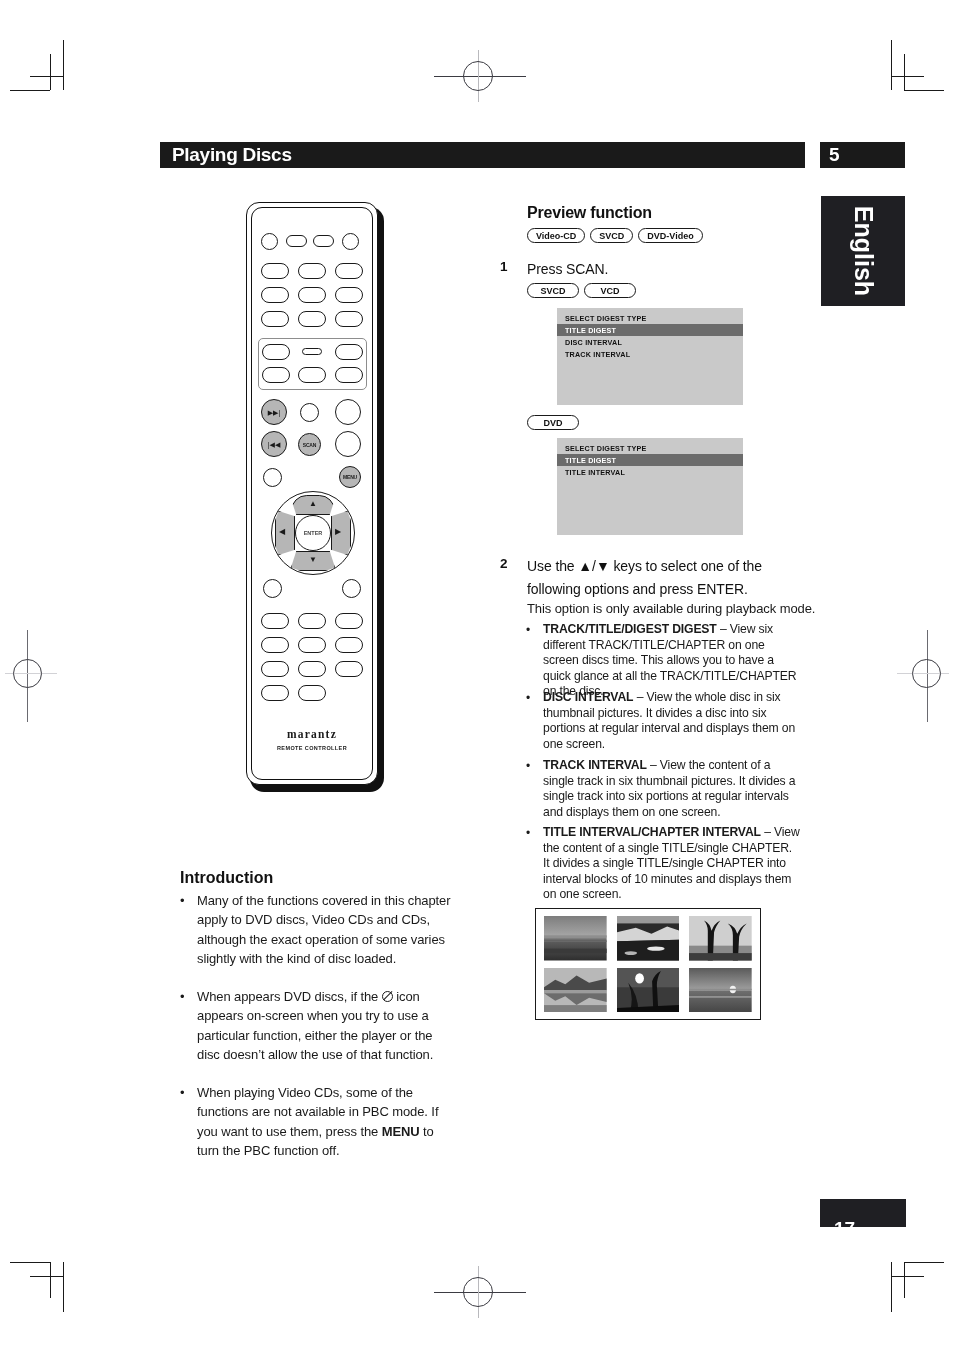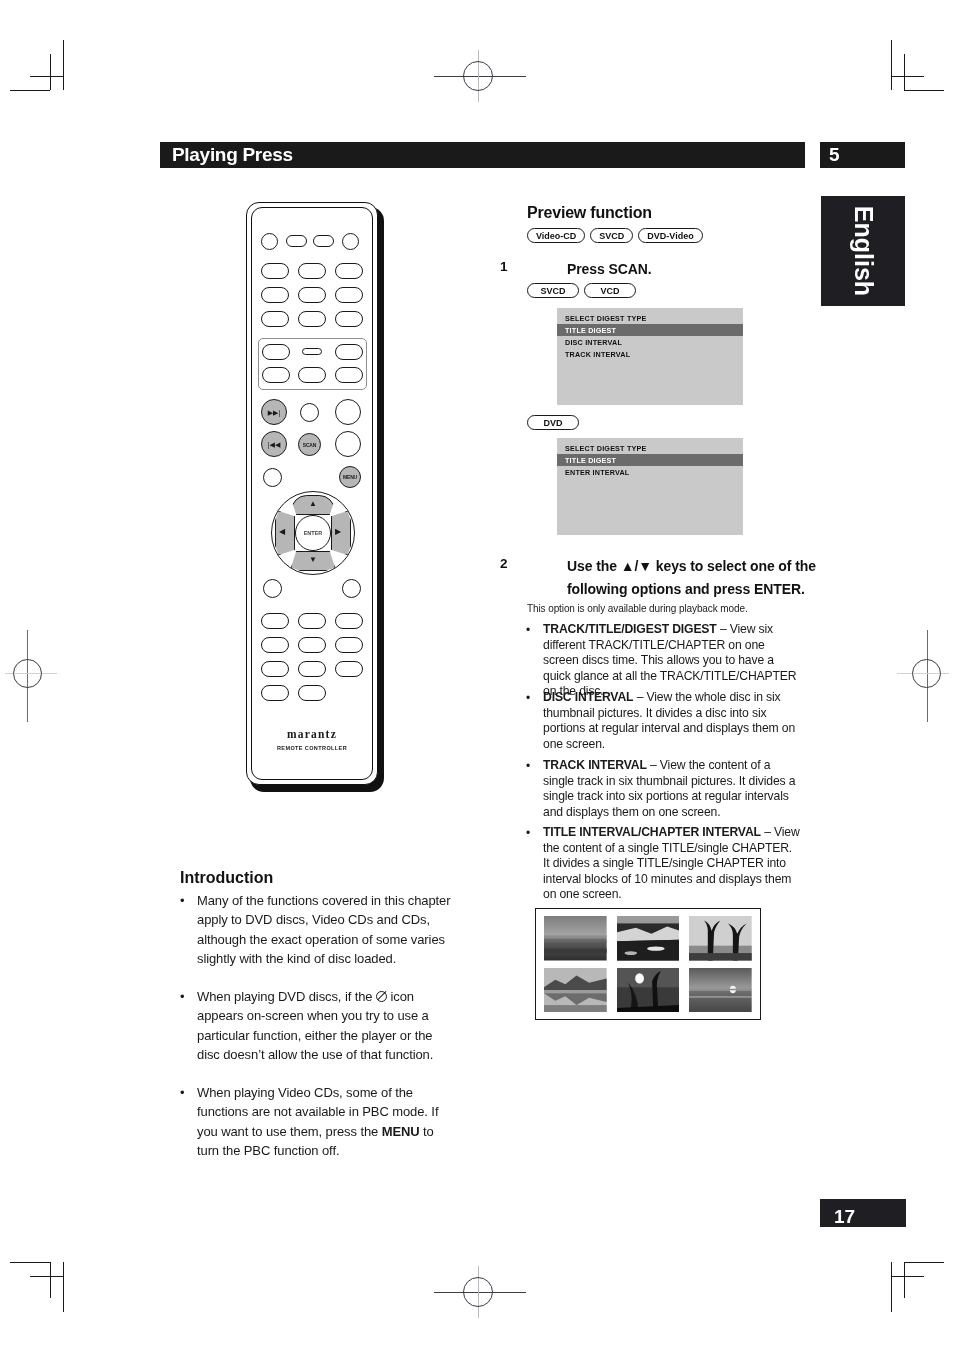--- a/index.html
+++ b/index.html
@@ -69,21 +69,21 @@
     font-size: 25px; font-weight: bold;
     letter-spacing: 0px;
   }
 
   
   .page-num-box {
     position: absolute; left: 820px; top: 1199px;
     width: 86px; height: 28px; background: #1f1f23;
   }
   .page-num-box span {
-    position: absolute; left: 14px; top: 4px;
+    position: absolute; left: 14px; top: 16px;
     height: 28px; line-height: 28px;
     color: #ffffff; font-size: 19px; font-weight: bold;
   }
 
   
   .remote-wrap {
     position: absolute; left: 246px; top: 202px;
     width: 138px; height: 590px;
   }
   .remote-shadow {
@@ -201,26 +201,26 @@
     white-space: nowrap;
   }
   .badge.wide { padding: 0 5px; }
 
   .step-num {
     position: absolute;
     font-size: 13.5px; font-weight: bold; color: #111;
   }
   .step-title {
     position: absolute;
-    font-size: 14px; font-weight: bold; color: #111;
-    line-height: 23px; letter-spacing: -0.1px; margin-left: 40px;
+    font-size: 14px; font-weight: normal; color: #111;
+    line-height: 23px; letter-spacing: -0.1px;
   }
   .body-text {
     position: absolute;
-    font-size: 10px; color: #1a1a1a; line-height: 16px;
+    font-size: 13px; color: #1a1a1a; line-height: 16px;
     letter-spacing: -0.1px;
   }
   .bullet-item {
     position: absolute;
     font-size: 12.2px; color: #1a1a1a; line-height: 15.6px;
     letter-spacing: -0.15px;
   }
   .bullet-item .dot {
     position: absolute; left: -17px; top: 1px;
     font-size: 12px;
@@ -335,21 +335,21 @@
   <div class="lh" style="left:5px;top:43px;width:52px;"></div>
   <div class="circ" style="left:13px;top:29px;width:29px;height:29px;"></div>
 </div>
 <div class="reg-mark vert" style="left:874px;top:630px;width:80px;height:120px;">
   <div class="lv" style="left:53px;top:0px;height:92px;"></div>
   <div class="lh" style="left:23px;top:43px;width:52px;"></div>
   <div class="circ" style="left:38px;top:29px;width:29px;height:29px;"></div>
 </div>
 
 <div class="header-bar">
-  <div class="header-title">Playing Press</div>
+  <div class="header-title">Playing Discs</div>
 </div>
 <div class="chapter-box">
   <div class="chapter-num">5</div>
 </div>
 
 <div class="lang-tab">
   <span>English</span>
 </div>
 
 <div class="page-num-box">
@@ -464,21 +464,21 @@
   <div class="osd-row">TRACK INTERVAL</div>
 </div>
 
 <div class="badge-row" style="left:527px;top:415px;">
   <div class="badge wide" style="width:52px;">DVD</div>
 </div>
 
 <div class="osd" style="left:557px;top:438px;width:186px;height:97px;padding-top:4px;">
   <div class="osd-row head">SELECT DIGEST TYPE</div>
   <div class="osd-row sel">TITLE DIGEST</div>
-  <div class="osd-row">ENTER INTERVAL</div>
+  <div class="osd-row">TITLE INTERVAL</div>
 </div>
 
 <div class="step-num" style="left:500px;top:556px;">2</div>
 <div class="step-title" style="left:527px;top:555px;width:290px;">Use the ▲/▼ keys to select one of the</div>
 <div class="step-title" style="left:527px;top:578px;width:290px;">following options and press ENTER.</div>
 <div class="body-text" style="left:527px;top:601px;width:295px;">This option is only available during playback mode.</div>
 
 <div class="bullet-item" style="left:543px;top:622px;width:258px;">
   <span class="dot">•</span>
   <b>TRACK/TITLE/DIGEST DIGEST</b>
@@ -576,18 +576,18 @@
       </svg>
     </div>
   </div>
 </div>
 
 <div class="intro-title">Introduction</div>
 
 <div class="intro-bullet" style="left:197px;top:891px;width:255px;"><span class="dot">•</span>Many of the functions covered in this chapter apply to DVD discs, Video CDs and CDs, although the exact operation of some varies slightly with the kind of disc loaded.</div>
 <div class="intro-bullet" style="left:197px;top:987px;width:255px;">
   <span class="dot">•</span>
-  <span>When playing DVD discs, if the </span><span class="noentry"></span><span> icon appears on-screen when you try to use a particular function, either the player or the disc doesn’t allow the use of that function.</span>
+  <span>When appears DVD discs, if the </span><span class="noentry"></span><span> icon appears on-screen when you try to use a particular function, either the player or the disc doesn’t allow the use of that function.</span>
 </div>
 <div class="intro-bullet" style="left:197px;top:1083px;width:260px;">
   <span class="dot">•</span>
   <span>When playing Video CDs, some of the functions are not available in PBC mode. If you want to use them, press the </span><b>MENU</b><span> to turn the PBC function off.</span>
 </div>
 
 </body></html>

